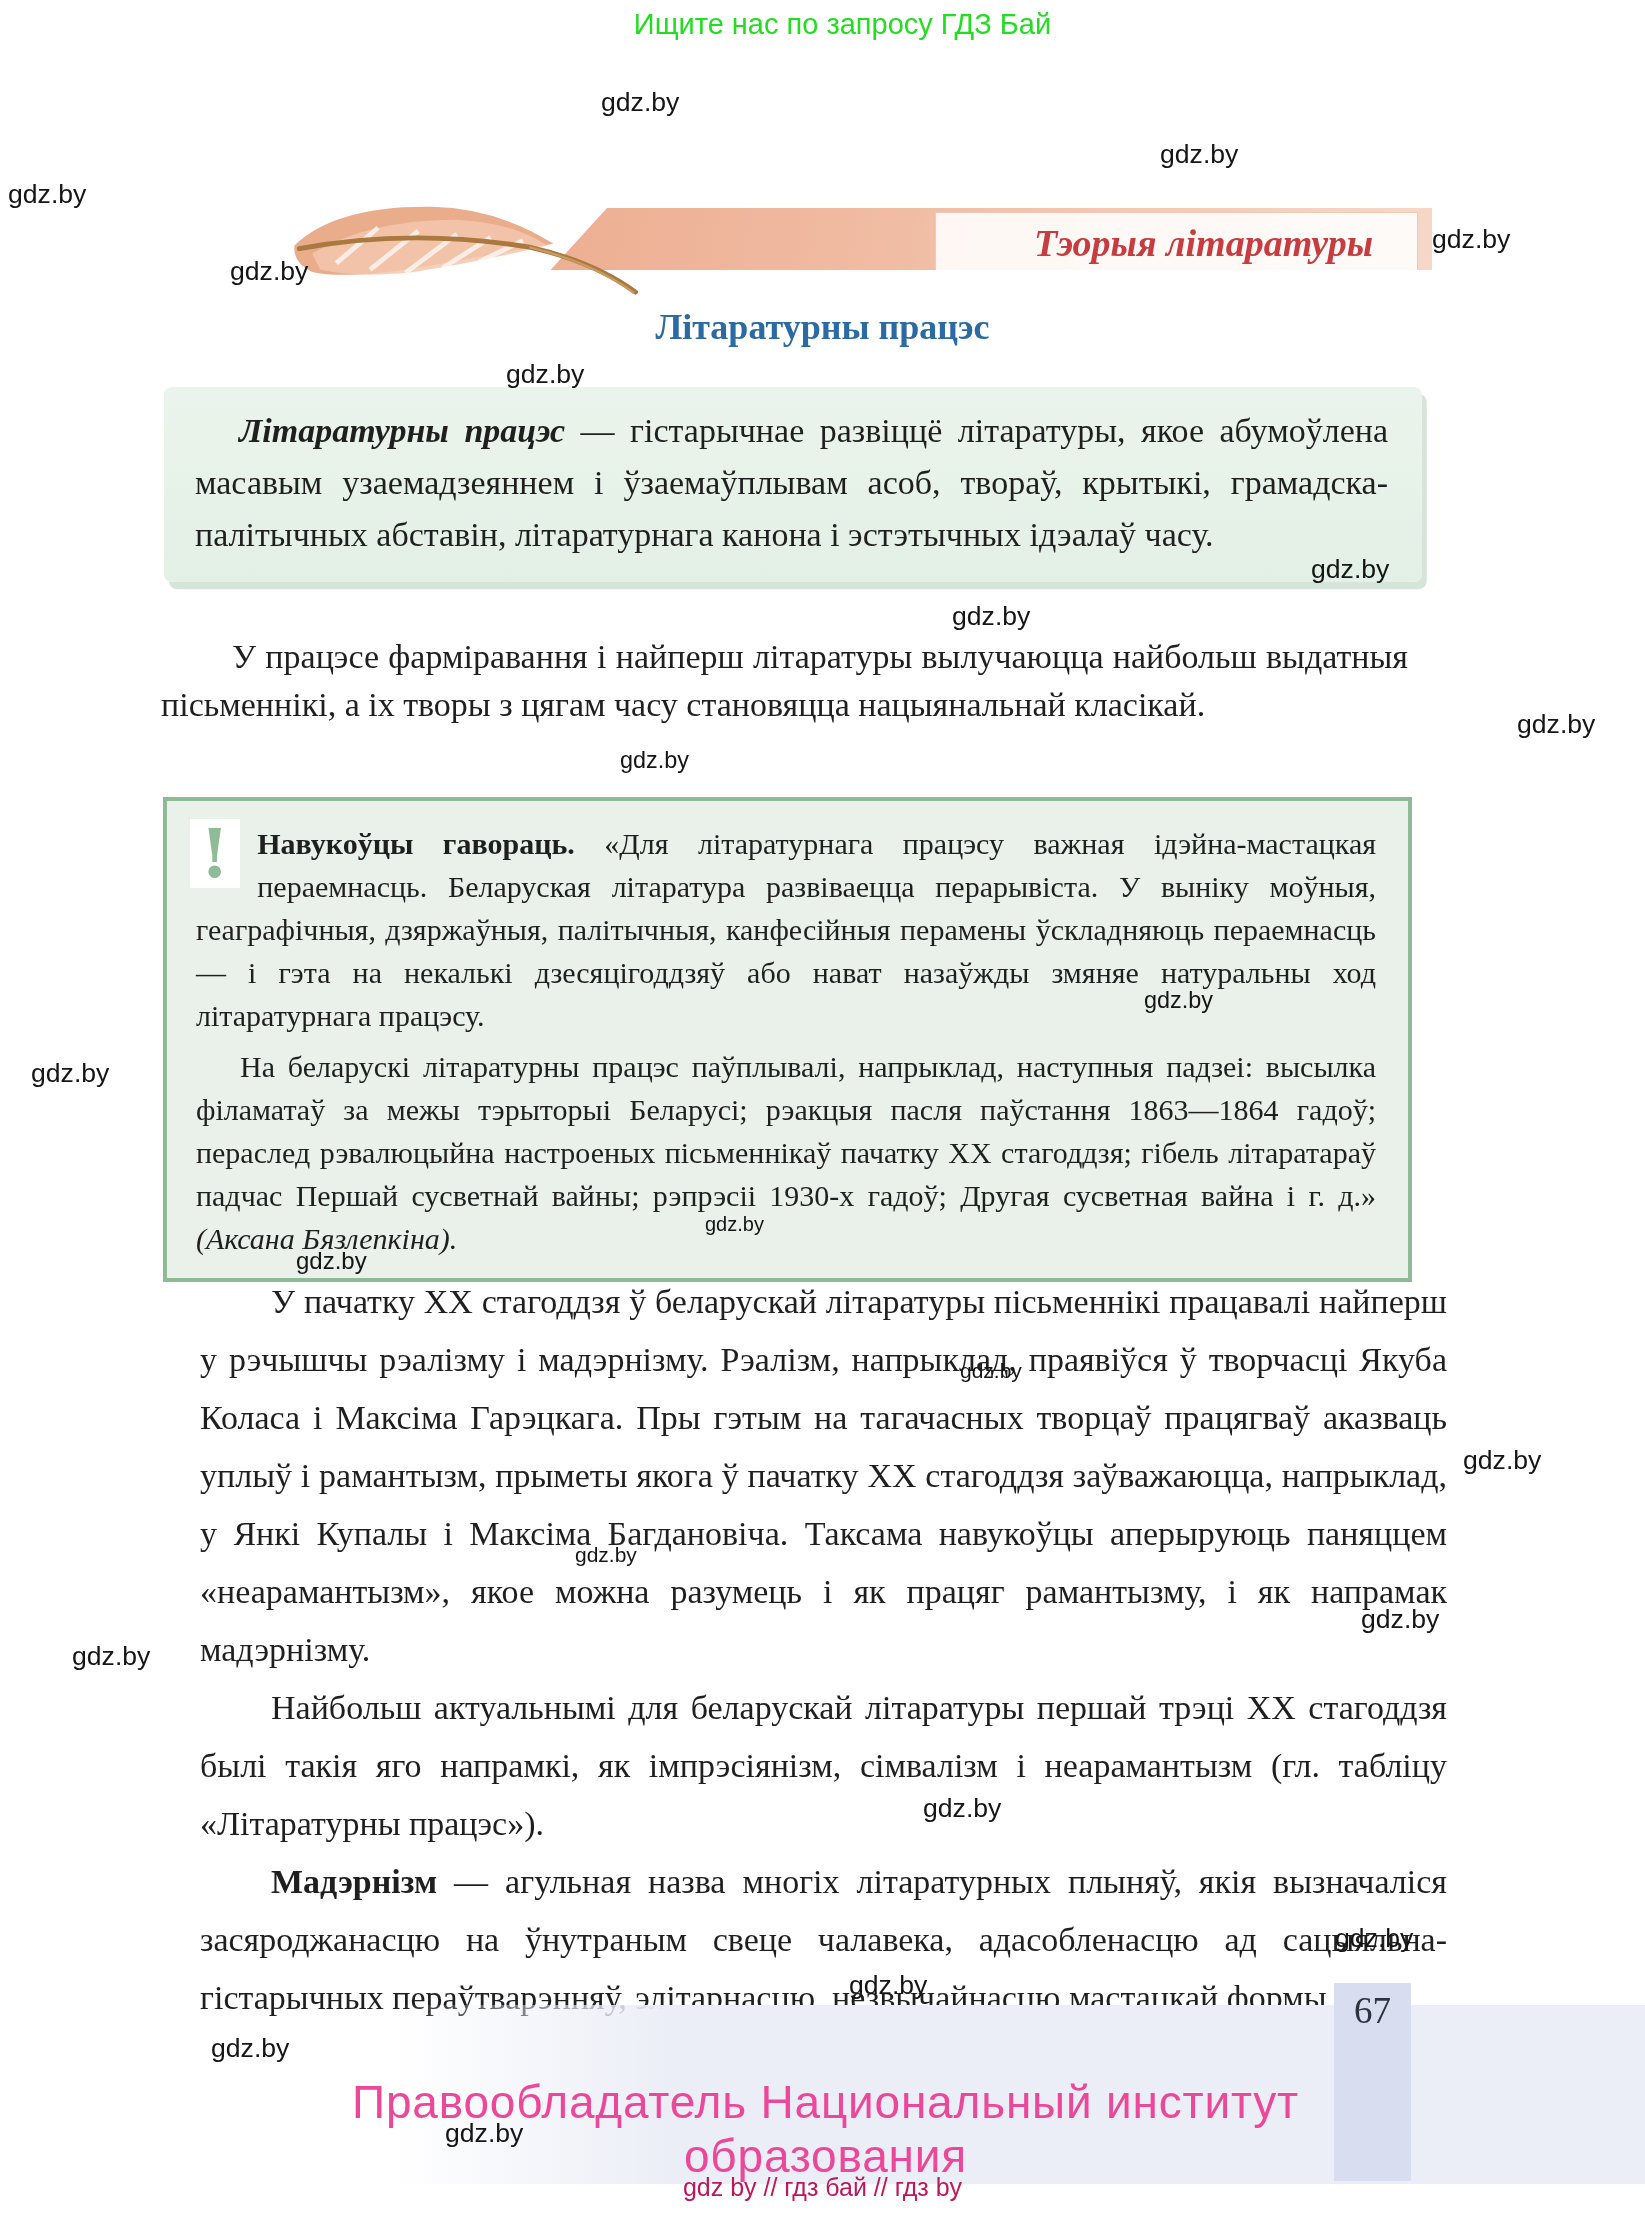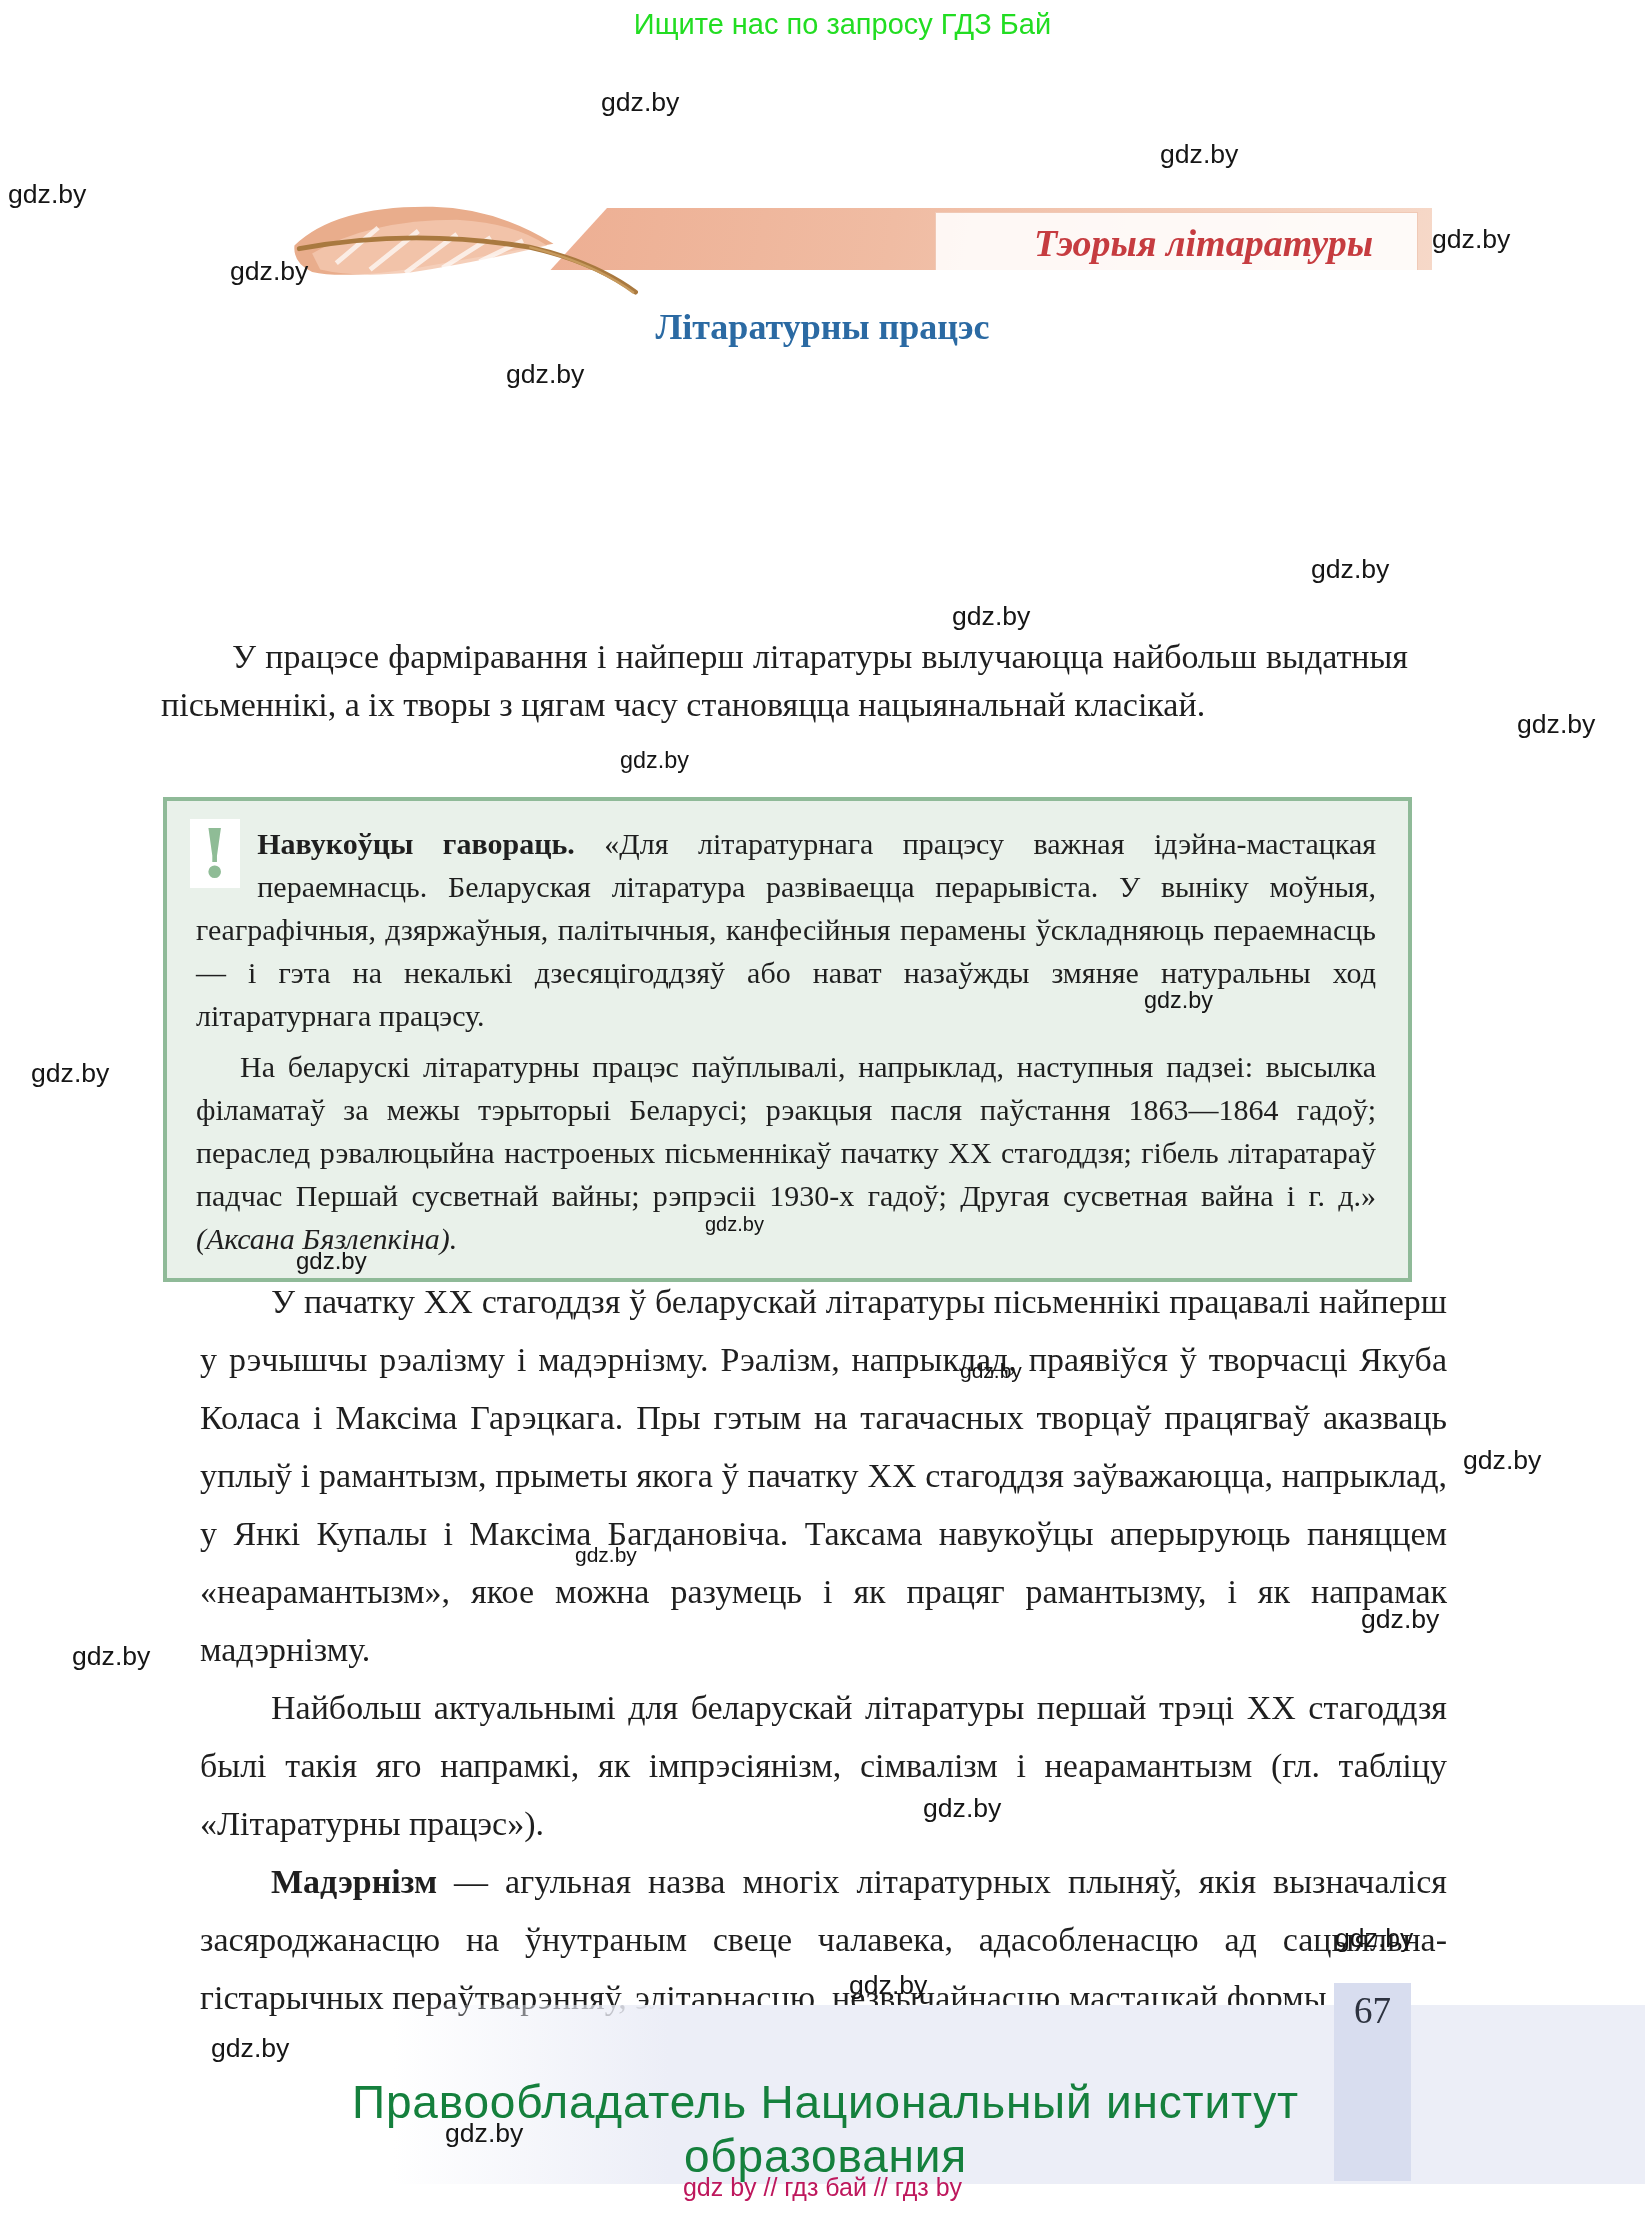--- a/index.html
+++ b/index.html
@@ -51,21 +51,21 @@
         display:flex;align-items:center;justify-content:center;}
   .bang span{font-family:"DejaVu Serif",serif;font-weight:bold;font-size:68px;line-height:68px;color:#8fbc96;}
 
   
   .bigbox{position:absolute;left:393px;top:2005px;width:1252px;height:179px;
           background:linear-gradient(to right,rgba(236,238,247,0),#eceef7 22%,#eceef7);}
   .pagetab{position:absolute;left:1334px;top:1983px;width:77px;height:198px;background:#d8ddef;}
   .pagenum{display:block;text-align:center;padding-top:6.4px;font-size:37px;color:#2e3340;}
   .copyright{position:absolute;left:274px;top:2075px;width:1103px;text-align:center;
              font-family:"Liberation Sans","DejaVu Sans",sans-serif;
-             font-size:46px;letter-spacing:0.8px;color:#15803d;}
+             font-size:46px;letter-spacing:0.8px;color:#ec4899;}
   .links{position:absolute;left:0;top:2173px;width:100%;text-align:center;
          font-family:"Liberation Sans","DejaVu Sans",sans-serif;
          font-size:25px;color:#be185d;}
 </style>
 </head>
 <body>
 
 <div class="page">
 
   <div class="promo">Ищите нас по запросу ГДЗ Бай</div>
@@ -78,20 +78,23 @@
   <svg class="feather" viewBox="0 0 440 130" xmlns="http://www.w3.org/2000/svg">
     <path d="M8,60 Q60,10 180,12 Q260,14 330,58 Q250,72 160,88 Q70,102 30,93 Q6,82 8,60 Z" fill="#e9ad8c"></path>
     <path d="M30,70 Q100,28 210,28 Q282,32 322,60 Q240,80 150,94 Q80,100 40,90 Z" fill="#f3c7ae" opacity="0.85"></path>
     <path d="M60,82 L112,38 M102,90 L162,42 M146,94 L210,46 M192,88 L252,50 M238,80 L292,54" stroke="#ffffff" stroke-width="6" opacity="0.7" fill="none"></path>
     <path d="M14,64 Q150,38 300,62 Q380,80 432,118" stroke="#a9793f" stroke-width="6" fill="none" stroke-linecap="round"></path>
     <path d="M300,62 Q380,82 430,119" stroke="#c79a5d" stroke-width="3" fill="none"></path>
   </svg>
 
   <h1 class="title">Літаратурны працэс</h1>
 
+  <div class="defbox">
+    <p><b><i>Літаратурны працэс</i></b><span> — гістарычнае развіццё літаратуры, якое абумоўлена масавым узаемадзеяннем і ўзаемаўплывам асоб, твораў, крытыкі, грамадска-палітычных абставін, літаратурнага канона і эстэтычных ідэалаў часу.</span></p>
+  </div>
 
   <div class="bodytext p1">
     <p>У працэсе фарміравання і найперш літаратуры вылучаюцца найбольш выдатныя пісьменнікі, а іх творы з цягам часу становяцца нацыянальнай класікай.</p>
   </div>
 
   <div class="scibox">
     <div class="bang">
       <span>!</span>
     </div>
     <p class="sci-p1"><b>Навукоўцы гавораць.</b> <span>«Для літаратурнага працэсу важная ідэйна-мастацкая пераемнасць. Беларуская літаратура развіваецца перарывіста. У выніку моўныя, геаграфічныя, дзяржаўныя, палітычныя, канфесійныя перамены ўскладняюць пераемнасць — і гэта на некалькі дзесяцігоддзяў або нават назаўжды змяняе натуральны ход літаратурнага працэсу.</span></p>

